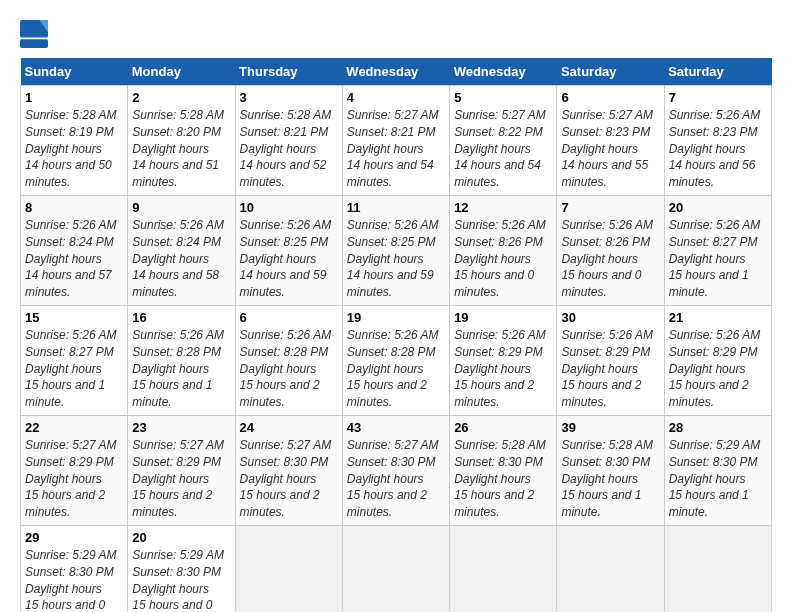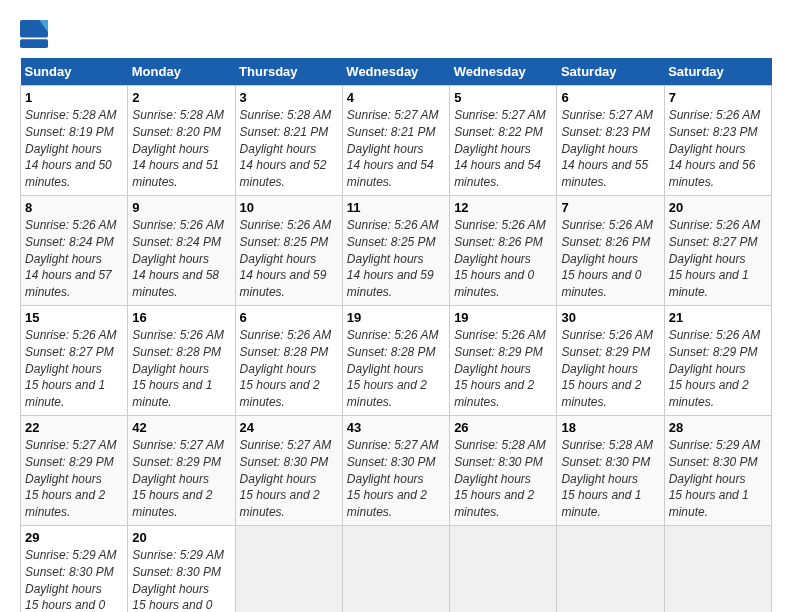--- a/index.html
+++ b/index.html
@@ -212,37 +212,37 @@
         <span class="day-number">21</span>
         <span class="cell-text">Sunrise: 5:26 AM<br>Sunset: 8:29 PM<br>Daylight hours<br>15 hours and 2 minutes.</span>
       </td>
       </tr>
       <tr class="week-row">
         <td>
         <span class="day-number">22</span>
         <span class="cell-text">Sunrise: 5:27 AM<br>Sunset: 8:29 PM<br>Daylight hours<br>15 hours and 2 minutes.</span>
       </td>
         <td>
-        <span class="day-number">42</span>
+        <span class="day-number">23</span>
         <span class="cell-text">Sunrise: 5:27 AM<br>Sunset: 8:29 PM<br>Daylight hours<br>15 hours and 2 minutes.</span>
       </td>
         <td>
         <span class="day-number">24</span>
         <span class="cell-text">Sunrise: 5:27 AM<br>Sunset: 8:30 PM<br>Daylight hours<br>15 hours and 2 minutes.</span>
       </td>
         <td>
         <span class="day-number">43</span>
         <span class="cell-text">Sunrise: 5:27 AM<br>Sunset: 8:30 PM<br>Daylight hours<br>15 hours and 2 minutes.</span>
       </td>
         <td>
         <span class="day-number">26</span>
         <span class="cell-text">Sunrise: 5:28 AM<br>Sunset: 8:30 PM<br>Daylight hours<br>15 hours and 2 minutes.</span>
       </td>
         <td>
-        <span class="day-number">18</span>
+        <span class="day-number">39</span>
         <span class="cell-text">Sunrise: 5:28 AM<br>Sunset: 8:30 PM<br>Daylight hours<br>15 hours and 1 minute.</span>
       </td>
         <td>
         <span class="day-number">28</span>
         <span class="cell-text">Sunrise: 5:29 AM<br>Sunset: 8:30 PM<br>Daylight hours<br>15 hours and 1 minute.</span>
       </td>
       </tr>
       <tr class="week-row">
         <td>
         <span class="day-number">29</span>

